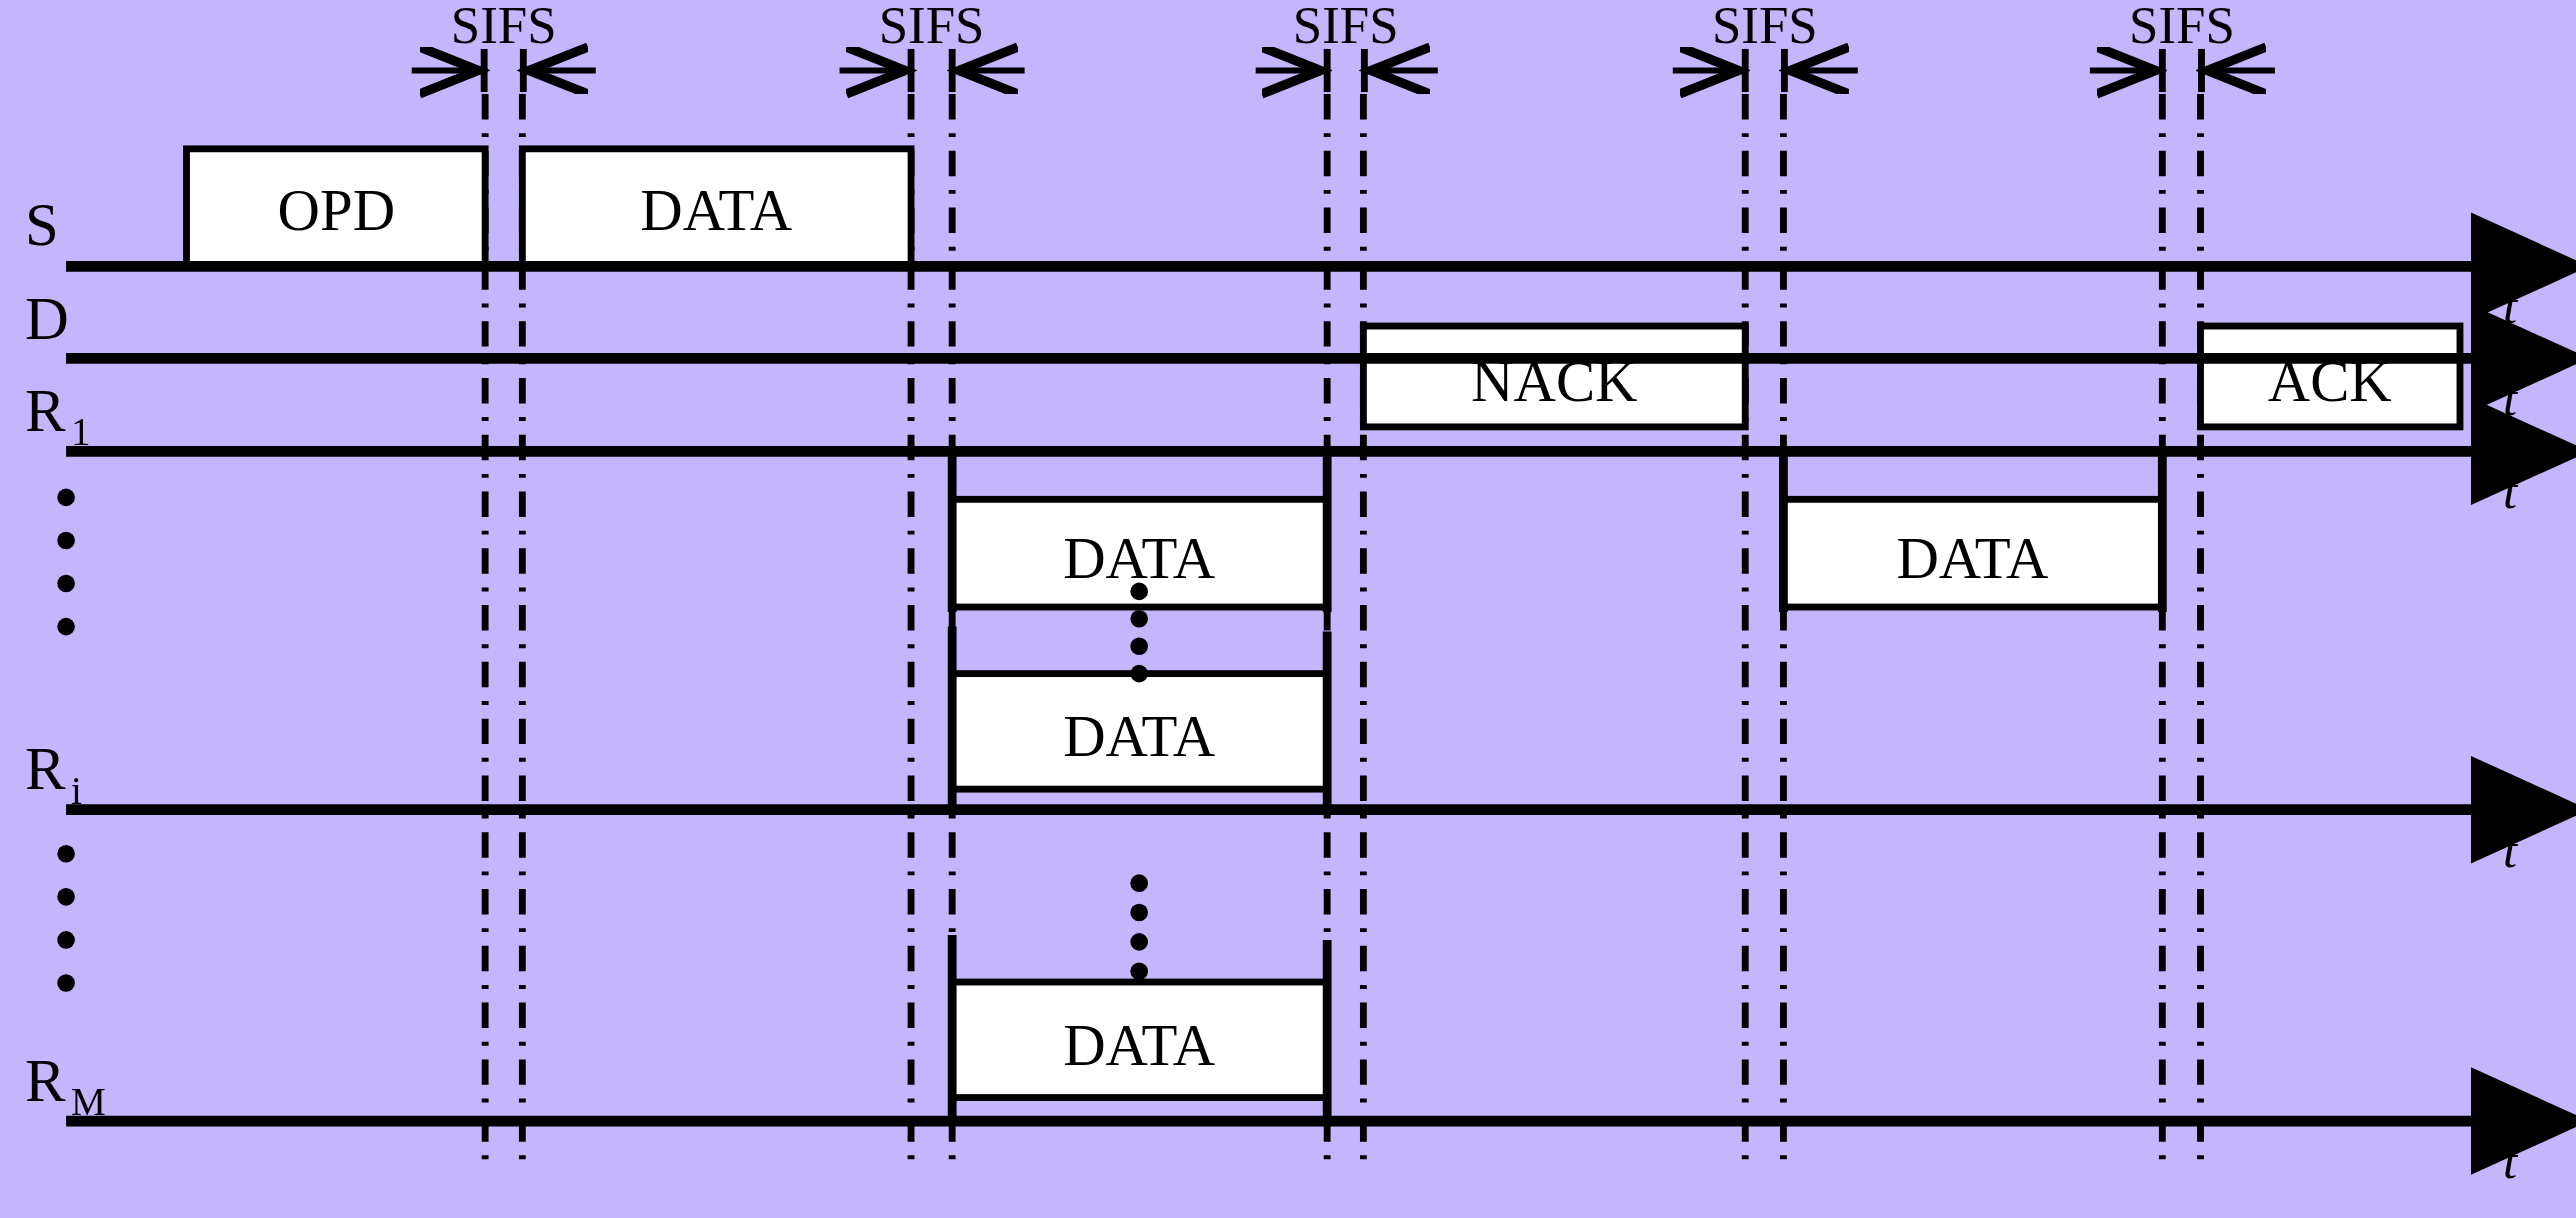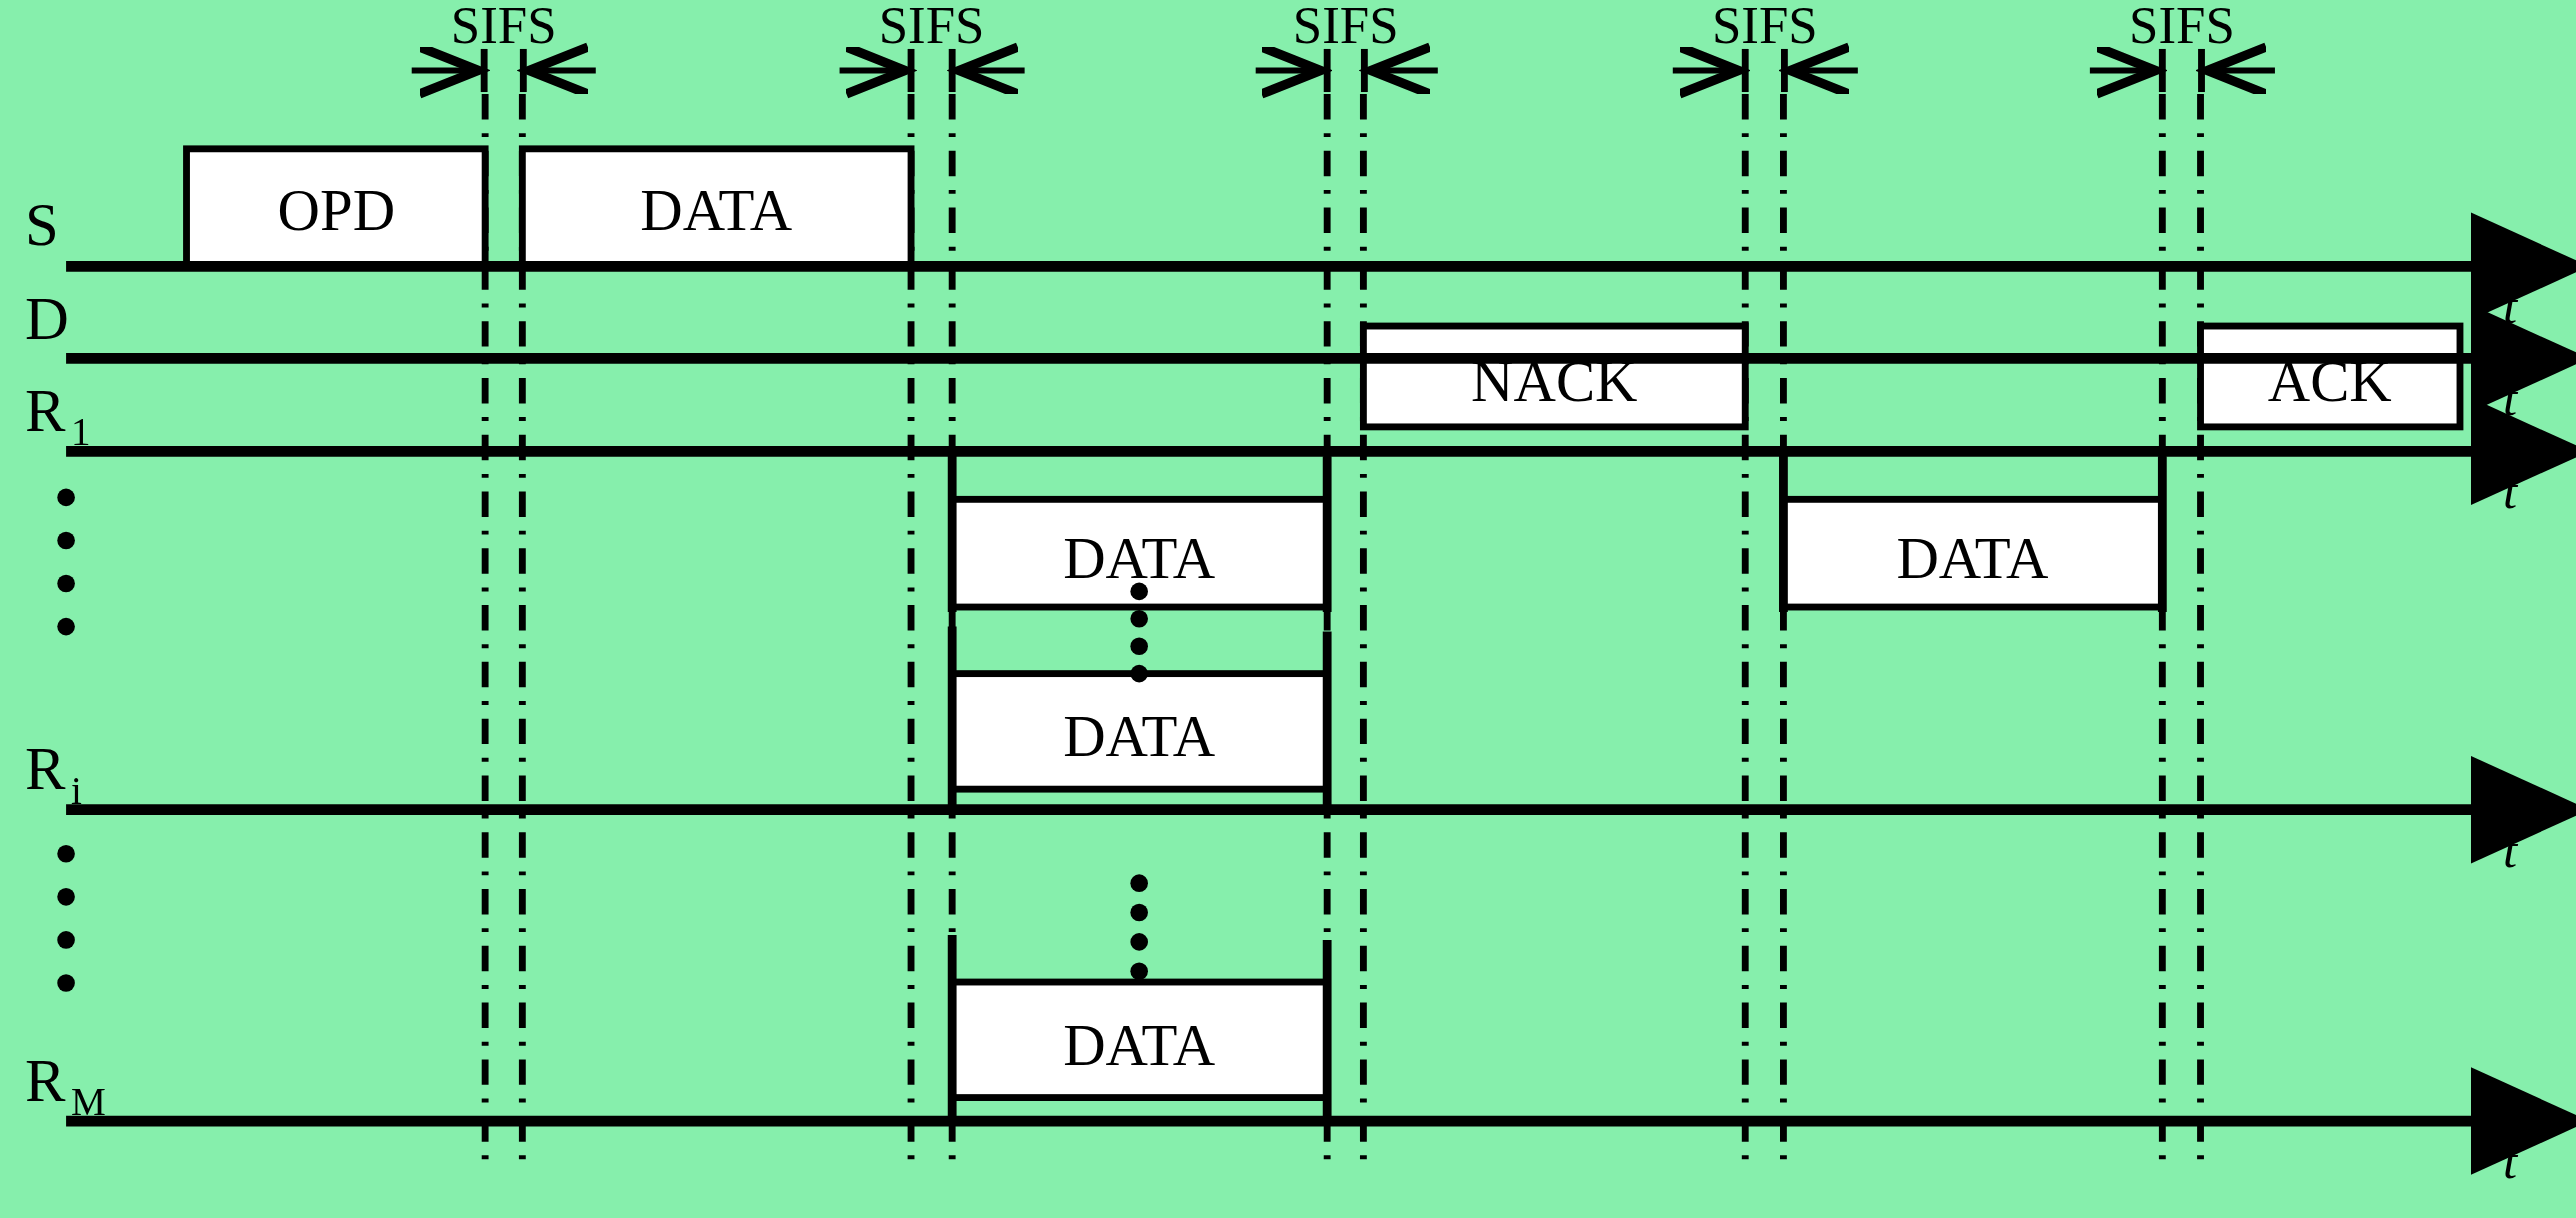--- a/index.html
+++ b/index.html
@@ -4,21 +4,21 @@
 <style>
   html, body {
     margin: 0;
     padding: 0;
     background: #ffffff;
   }
   #stage {
     position: relative;
     width: 2576px;
     height: 1218px;
-    background: #86efac;
+    background: #c4b5fd;
     font-family: "Liberation Serif", "DejaVu Serif", serif;
     overflow: hidden;
   }
   svg.diagram {
     position: absolute;
     left: 0;
     top: 0;
     width: 2576px;
     height: 1218px;
   }

